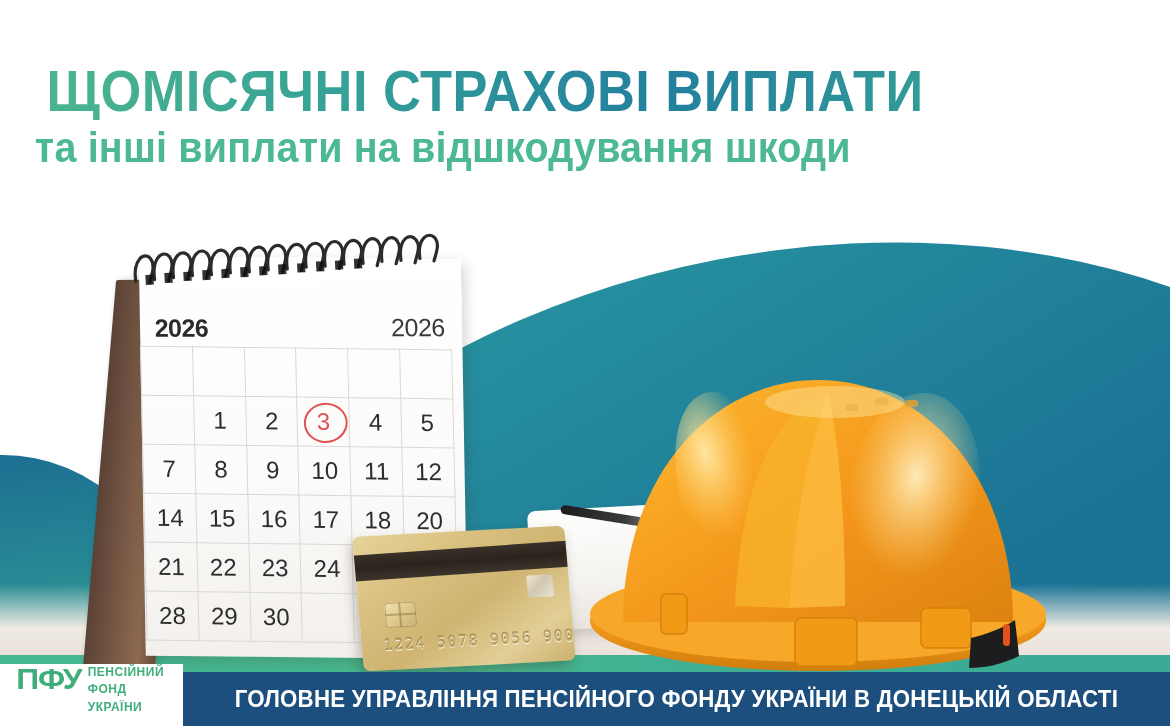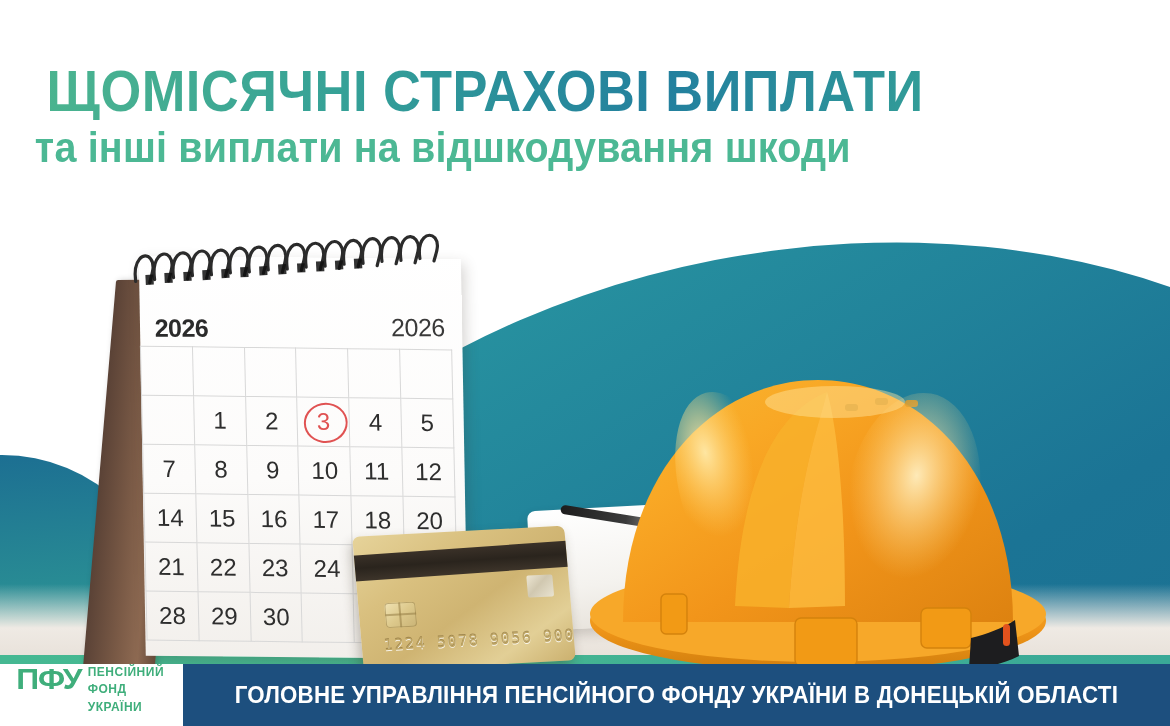--- a/index.html
+++ b/index.html
@@ -292,21 +292,21 @@
 
   .helmet { position: absolute; left: 583px; top: 356px; width: 470px; height: 320px; z-index: 22; }
 
   
 
   .footer-bar {
     position: absolute;
     left: 183px;
     right: 0;
     bottom: 0;
-    height: 62px;
+    height: 54px;
     background: #1d4f7e;
     display: flex;
     align-items: center;
     justify-content: center;
     z-index: 40;
   }
   .footer-text {
     color: #ffffff;
     font-size: 23px;
     font-weight: 700;

